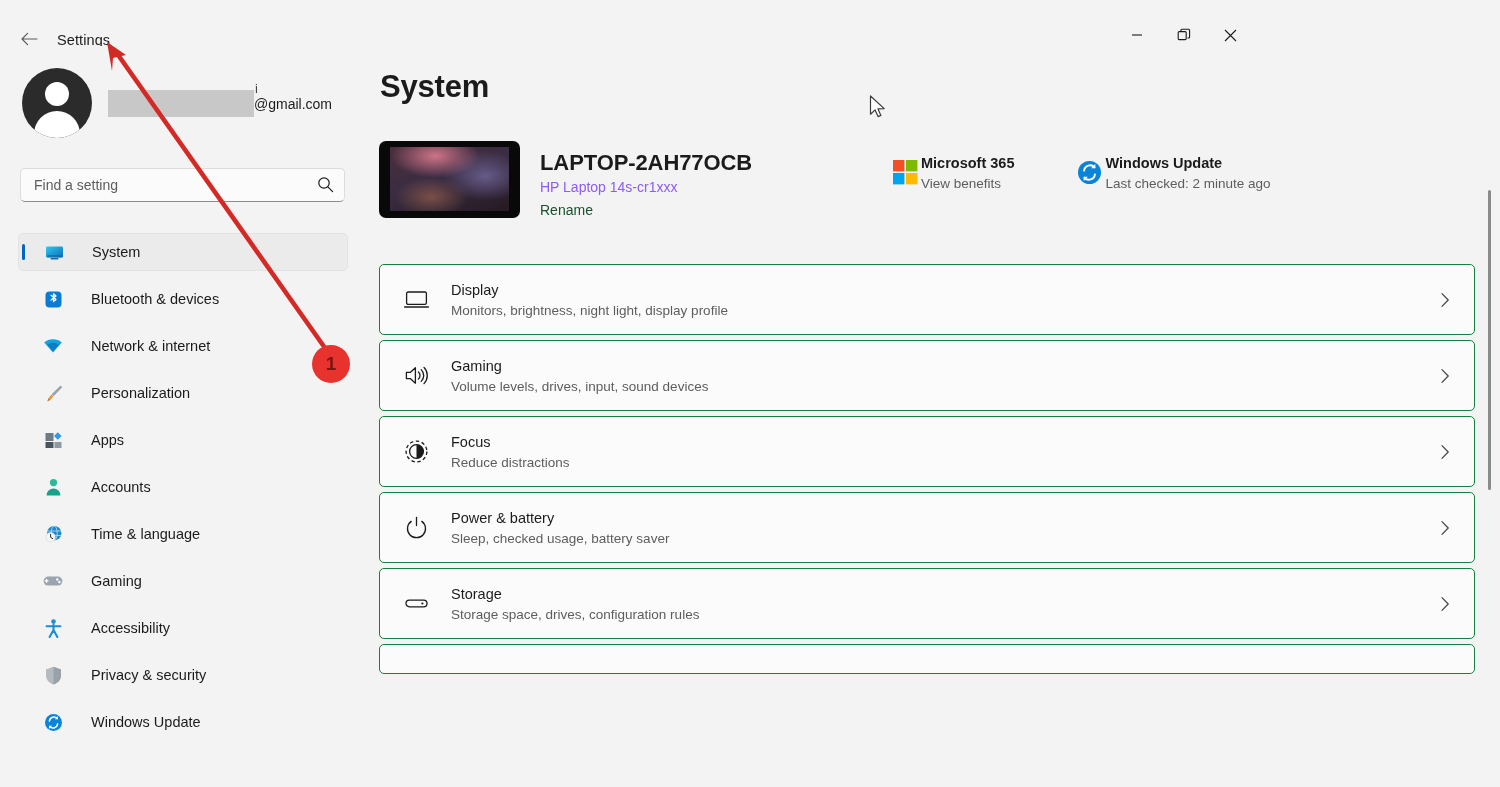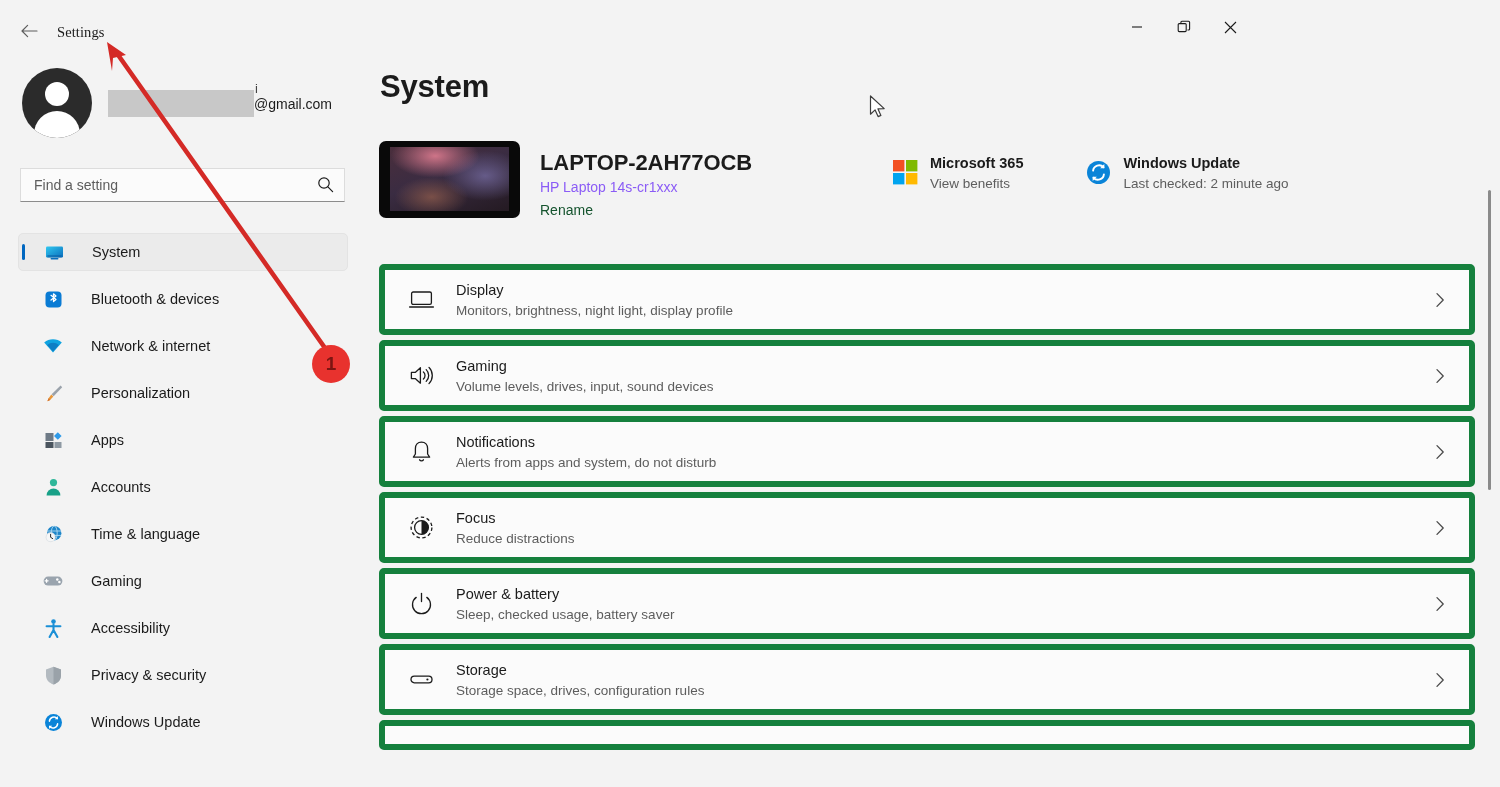--- a/index.html
+++ b/index.html
@@ -16,26 +16,25 @@
   #app {
     position: relative;
     width: 1500px;
     height: 787px;
     background: #f3f3f3;
   }
 
   
   .titlebar {
     position: absolute;
-    top: 4px; left: 0;
+    top: 12px; left: 0;
     width: 1254px;
     height: 46px;
     display: flex;
     align-items: center;
-    font-family: Liberation Serif, serif;
   }
   .back-btn {
     position: absolute;
     left: 14px; top: 14px;
     width: 30px; height: 26px;
     display: flex; align-items: center; justify-content: center;
     border-radius: 4px;
   }
   .back-btn svg { display: block; }
   .app-title {
@@ -126,21 +125,21 @@
 
   .searchwrap {
     position: absolute;
     left: 20px; top: 122px;
     width: 325px; height: 34px;
   }
   .searchbox {
     width: 100%; height: 100%;
     border: 1px solid #dcdcdc;
     border-bottom: 1px solid #8c8c8c;
-    border-radius: 0;
+    border-radius: 5px;
     background: #fbfbfb;
     font-family: "Liberation Sans", sans-serif;
     font-size: 14px;
     color: #1b1b1b;
     padding: 0 34px 0 13px;
     outline: none;
   }
   .searchbox::placeholder { color: #5d5d5d; }
   .search-icon {
     position: absolute;
@@ -260,21 +259,21 @@
   }
   .scard {
     display: flex;
     align-items: center;
   }
   .scard-icon {
     width: 30px; height: 30px;
     flex: none;
     display: flex; align-items: center; justify-content: center;
   }
-  .scard-txt { margin-left: 10px; }
+  .scard-txt { margin-left: 1px; }
   .scard-title {
     font-size: 14.5px;
     font-weight: bold;
     color: #1b1b1b;
     white-space: nowrap;
   }
   .scard-sub {
     font-size: 13.5px;
     color: #5d5d5d;
     margin-top: 4px;
@@ -292,21 +291,21 @@
 
   .settingslist {
     position: absolute;
     left: 13px; top: 218px;
     width: 1096px;
   }
   .srow {
     position: relative;
     height: 71px;
     background: #fbfbfb;
-    border: 6px solid #15803d;
+    border: 1px solid #15803d;
     border-radius: 5px;
     margin-bottom: 5px;
     display: flex;
     align-items: center;
   }
   .srow-icon {
     width: 28px; height: 28px;
     margin-left: 22px;
     flex: none;
     display: flex; align-items: center; justify-content: center;
@@ -639,37 +638,20 @@
           <span class="srow-title" style="display:block">Gaming</span>
           <span class="srow-sub" style="display:block">Volume levels, drives, input, sound devices</span>
         </span>
         <span class="srow-chev">
           <svg width="10" height="16" viewBox="0 0 10 16">
               <path d="M2 1.6 L8.2 8 L2 14.4" stroke="#4a4a4a" stroke-width="1.3" fill="none" stroke-linecap="round" stroke-linejoin="round"></path>
             </svg>
         </span>
       </div>
 
-      <div class="srow">
-        <span class="srow-icon">
-          <svg width="27" height="27" viewBox="0 0 27 27">
-            <path d="M13.5 4.2 C9.6 4.2 7.4 7 7.4 10.6 V16 L5.4 19.2 H21.6 L19.6 16 V10.6 C19.6 7 17.4 4.2 13.5 4.2 Z" stroke="#1b1b1b" stroke-width="1.3" fill="none" stroke-linejoin="round"></path>
-            <path d="M11.6 21.8 A2.2 2.2 0 0 0 15.4 21.8" stroke="#1b1b1b" stroke-width="1.3" fill="none" stroke-linecap="round"></path>
-          </svg>
-        </span>
-        <span class="srow-txt">
-          <span class="srow-title" style="display:block">Notifications</span>
-          <span class="srow-sub" style="display:block">Alerts from apps and system, do not disturb</span>
-        </span>
-        <span class="srow-chev">
-          <svg width="10" height="16" viewBox="0 0 10 16">
-              <path d="M2 1.6 L8.2 8 L2 14.4" stroke="#4a4a4a" stroke-width="1.3" fill="none" stroke-linecap="round" stroke-linejoin="round"></path>
-            </svg>
-        </span>
-      </div>
 
       <div class="srow">
         <span class="srow-icon">
           <svg width="27" height="27" viewBox="0 0 27 27">
             <circle cx="13.5" cy="13.5" r="10.4" stroke="#1b1b1b" stroke-width="1.3" fill="none" stroke-dasharray="3.4 2.6"></circle>
             <path d="M13.5 6.6 A6.9 6.9 0 0 1 13.5 20.4 Z" fill="#1b1b1b"></path>
             <circle cx="13.5" cy="13.5" r="6.9" stroke="#1b1b1b" stroke-width="1.3" fill="none"></circle>
           </svg>
         </span>
         <span class="srow-txt">

